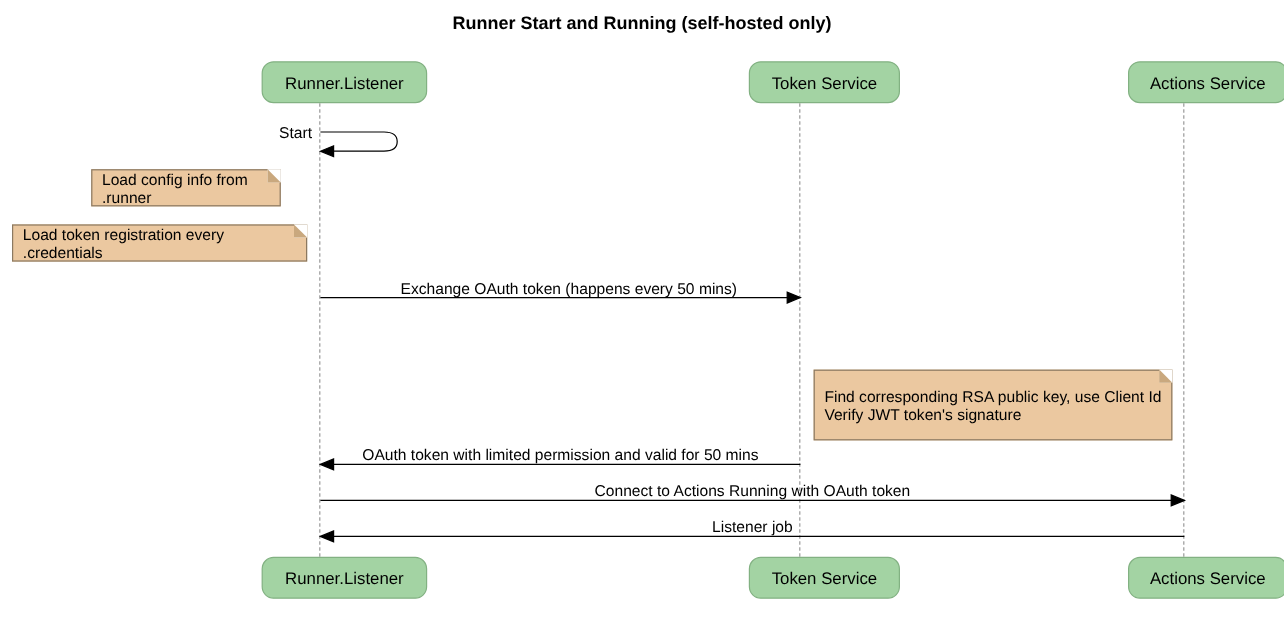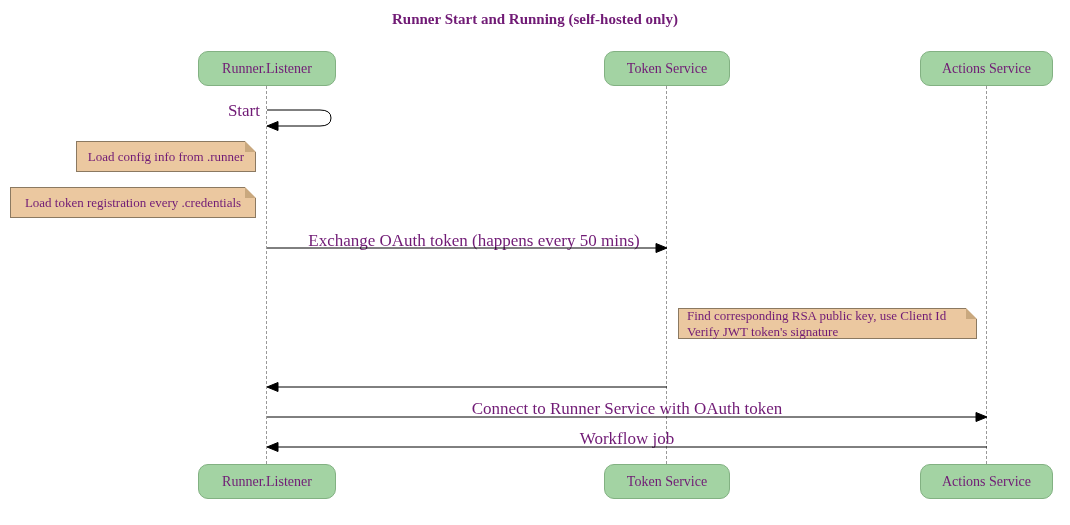--- a/index.html
+++ b/index.html
@@ -1,35 +1,36 @@
 <!DOCTYPE html>
 <html style="--participant-fill: #a3d3a3; --participant-border: #82b182; --note-fill: #ebc8a0; --note-border: #8b7961; --note-fold: #c9a87e; --lifeline-color: #999999; --arrow-color: #000000;"><head>
 <meta charset="utf-8">
 <style>
   html,body{margin:0;padding:0;background:#ffffff;}
   .canvas{
     position:relative;
     width:1070px;height:525px;
-    font-family:Liberation Serif, serif;
-    color:#701a75;
+    font-family:Liberation Sans, sans-serif;
+    color:#000000;
     overflow:hidden;
     background:#fff;
   }
   .title{
     position:absolute;top:11px;left:0;width:1070px;
     text-align:center;font-size:15px;font-weight:bold;
   }
   .participant{
     position:absolute;height:35px;
     background:var(--participant-fill,#a3d3a3);
     border:1px solid var(--participant-border,#82b182);
     border-radius:10px;
     display:flex;align-items:center;justify-content:center;
     font-size:14px;
     box-sizing:border-box;
+    margin-left:20px;
   }
   .lifeline{
     position:absolute;top:86px;height:378px;width:0;
     border-left:1px dashed var(--lifeline-color,#999999);
   }
   .note{
     position:absolute;
     background:var(--note-fill,#ebc8a0);
     border:1px solid var(--note-border,#8b7961);
     box-sizing:border-box;
@@ -39,21 +40,21 @@
   }
   .note::after{
     content:"";position:absolute;top:-1px;right:-1px;
     width:0;height:0;
     border-top:11px solid #ffffff;
     border-left:11px solid var(--note-fold,#c9a87e);
   }
   .note.multiline{justify-content:flex-start;text-align:left;}
   .note-text{white-space:pre-line;}
   .msg-label{
-    position:absolute;font-size:17px;height:15px;line-height:15px;
+    position:absolute;font-size:13px;height:15px;line-height:15px;
     text-align:center;
   }
   .msg-label.right-align{text-align:right;}
   svg.arrows{position:absolute;top:0;left:0;pointer-events:none;}
   svg.arrows line, svg.arrows path{stroke:var(--arrow-color,#000000);stroke-width:1;fill:none;}
   svg.arrows polygon{fill:var(--arrow-color,#000000);stroke:var(--arrow-color,#000000);}
 </style>
 </head>
 <body>
 
@@ -80,30 +81,31 @@
   </div>
   <div class="participant" style="left:604px;top:464px;width:126px;">
     <span>Token Service</span>
   </div>
   <div class="participant" style="left:920px;top:464px;width:133px;">
     <span>Actions Service</span>
   </div>
 
   <div class="msg-label right-align" style="left:112px;top:103px;width:148px;">Start</div>
   <div class="msg-label" style="left:274px;top:233px;width:400px;">Exchange OAuth token (happens every 50 mins)</div>
-  <div class="msg-label" style="left:267px;top:401px;width:720px;">Connect to Runner Service with OAuth token</div>
-  <div class="msg-label" style="left:267px;top:431px;width:720px;">Workflow job</div>
+  <div class="msg-label" style="left:267px;top:371px;width:400px;">OAuth token with limited permission and valid for 50 mins</div>
+  <div class="msg-label" style="left:267px;top:401px;width:720px;">Connect to Actions Running with OAuth token</div>
+  <div class="msg-label" style="left:267px;top:431px;width:720px;">Listener job</div>
 
-  <div class="note" style="left:76px;top:141px;width:180px;height:31px;">
+  <div class="note" style="left:76px;top:141px;width:158px;height:31px;">
     <span class="note-text">Load config info from .runner</span>
   </div>
   <div class="note" style="left:10px;top:187px;width:246px;height:31px;">
     <span class="note-text">Load token registration every .credentials</span>
   </div>
-  <div class="note multiline" style="left:678px;top:308px;width:299px;height:31px;">
+  <div class="note multiline" style="left:678px;top:308px;width:299px;height:59px;">
     <span class="note-text">Find corresponding RSA public key, use Client Id
 Verify JWT token's signature</span>
   </div>
 
   <svg class="arrows" width="1070" height="525">
 
     <path d="M267,110 L320,110 Q331,110 331,118 Q331,126 320,126 L278,126"></path>
     <polygon points="267,126 278,121.5 278,130.5"></polygon>
 
     <line x1="267" y1="248" x2="658" y2="248"></line>

